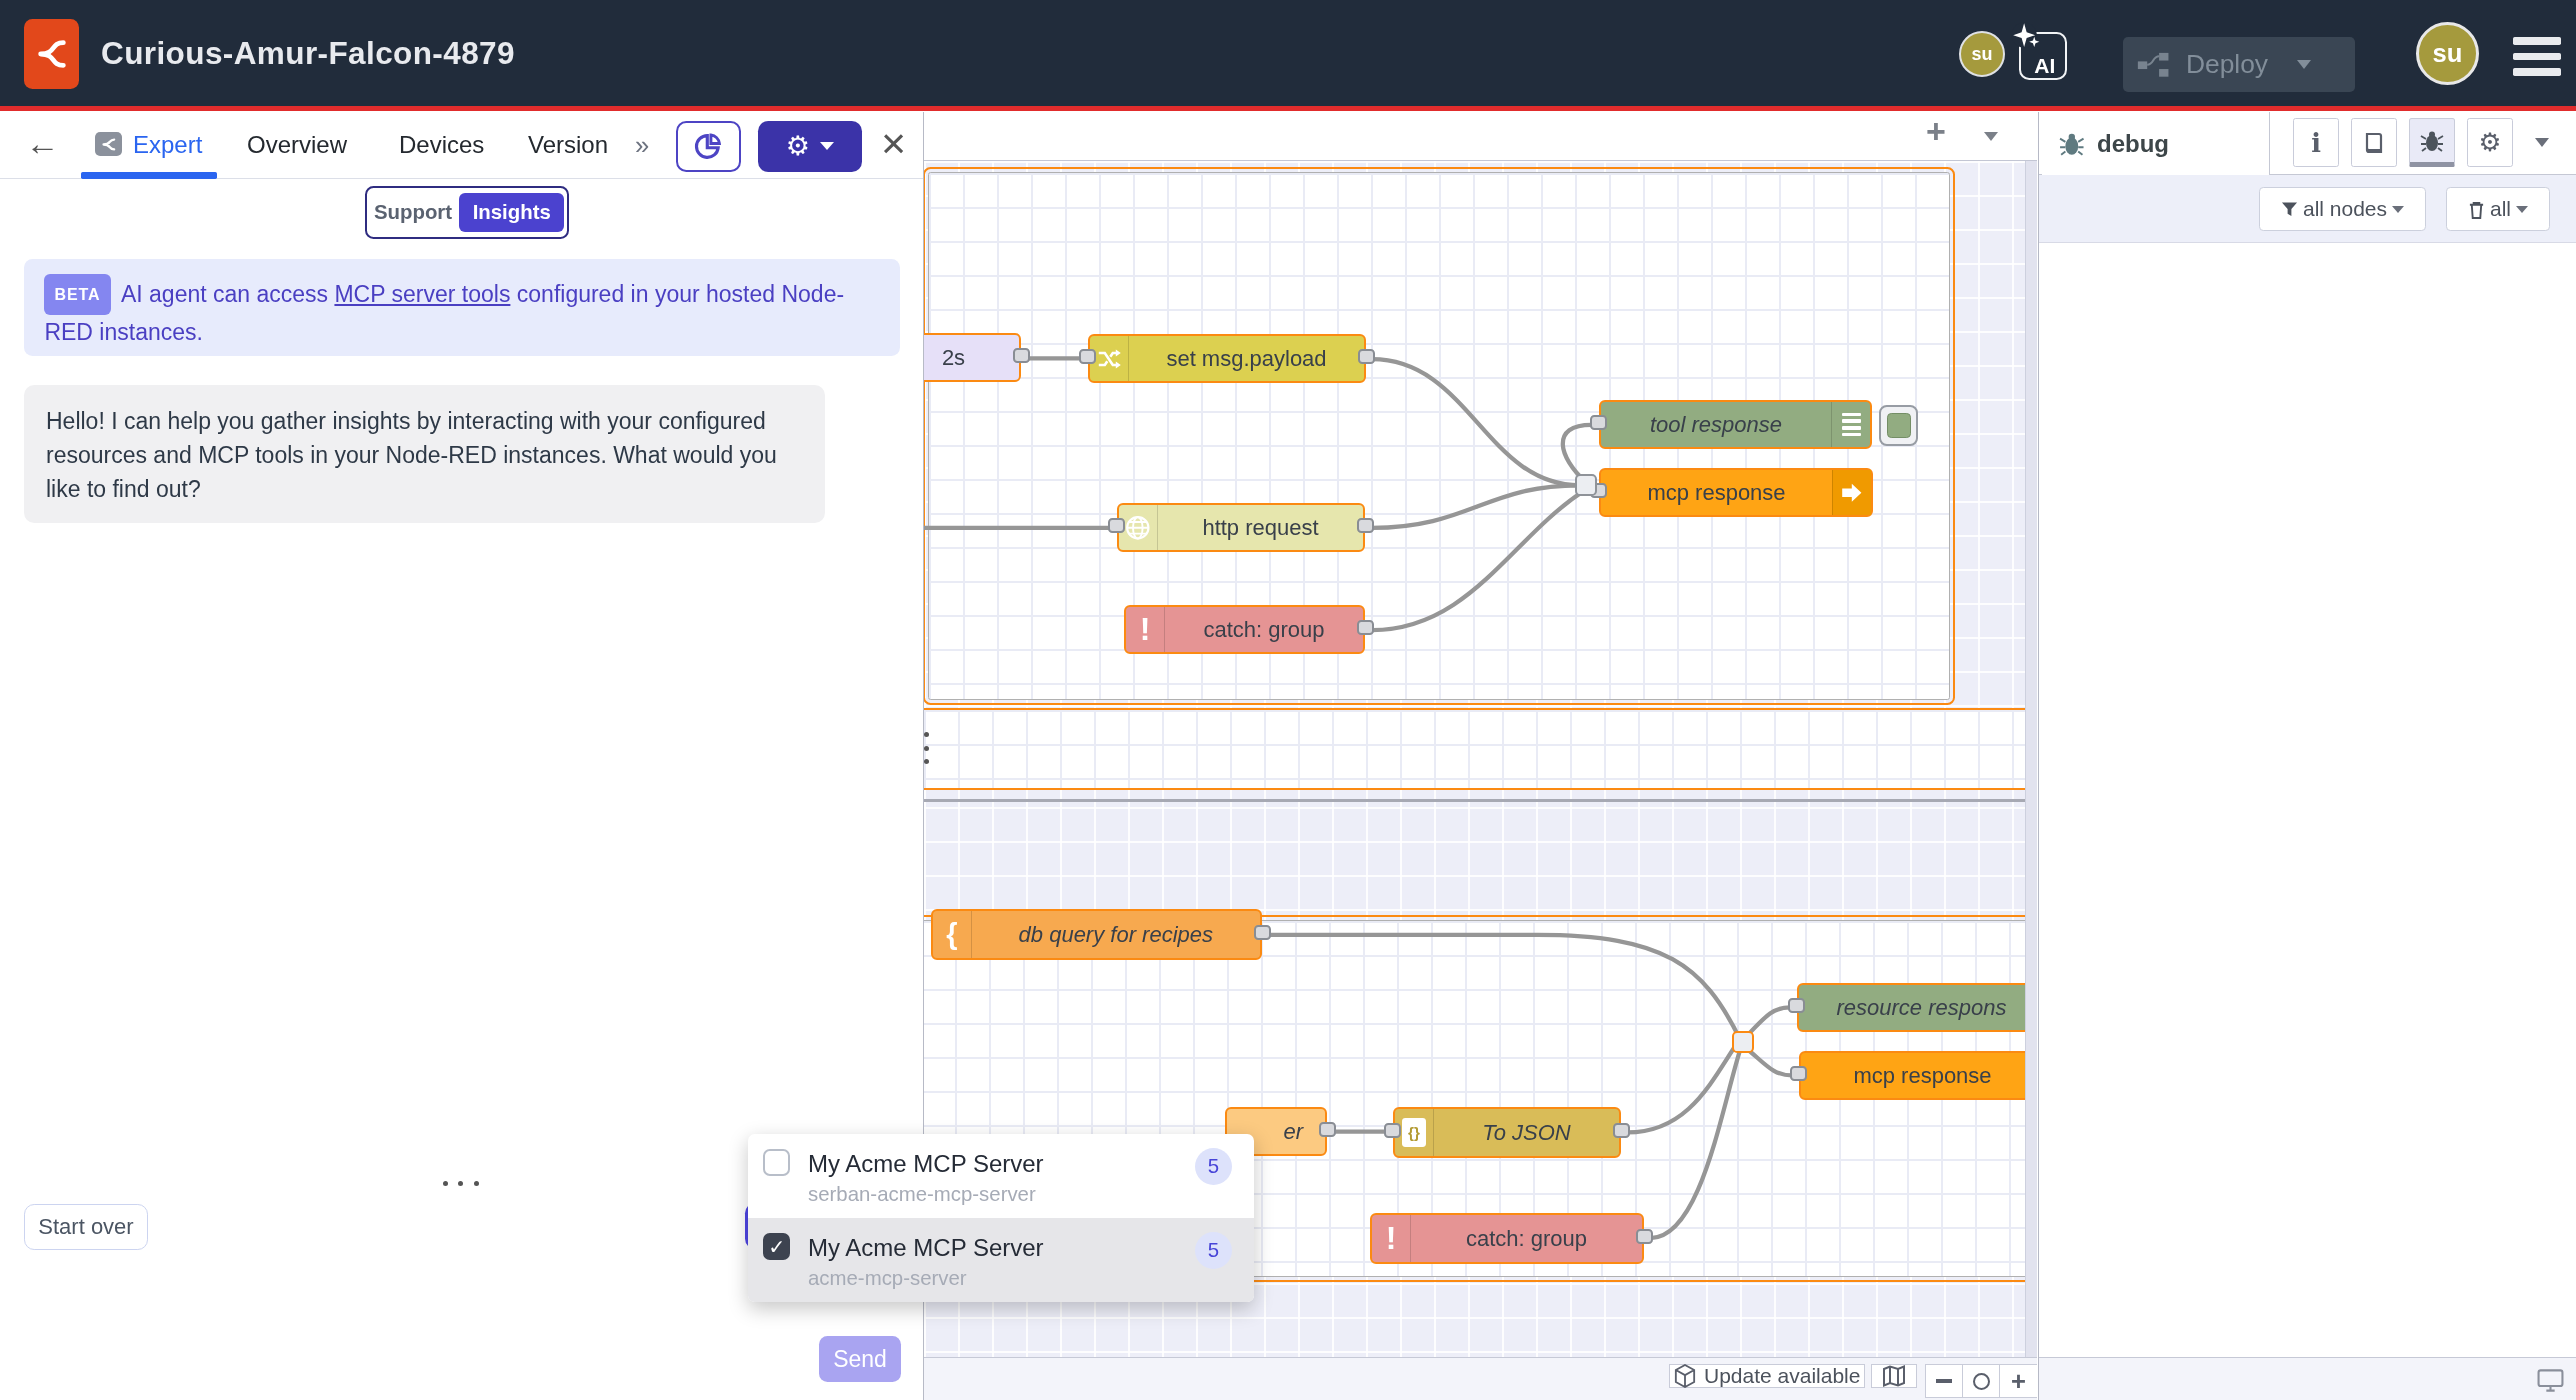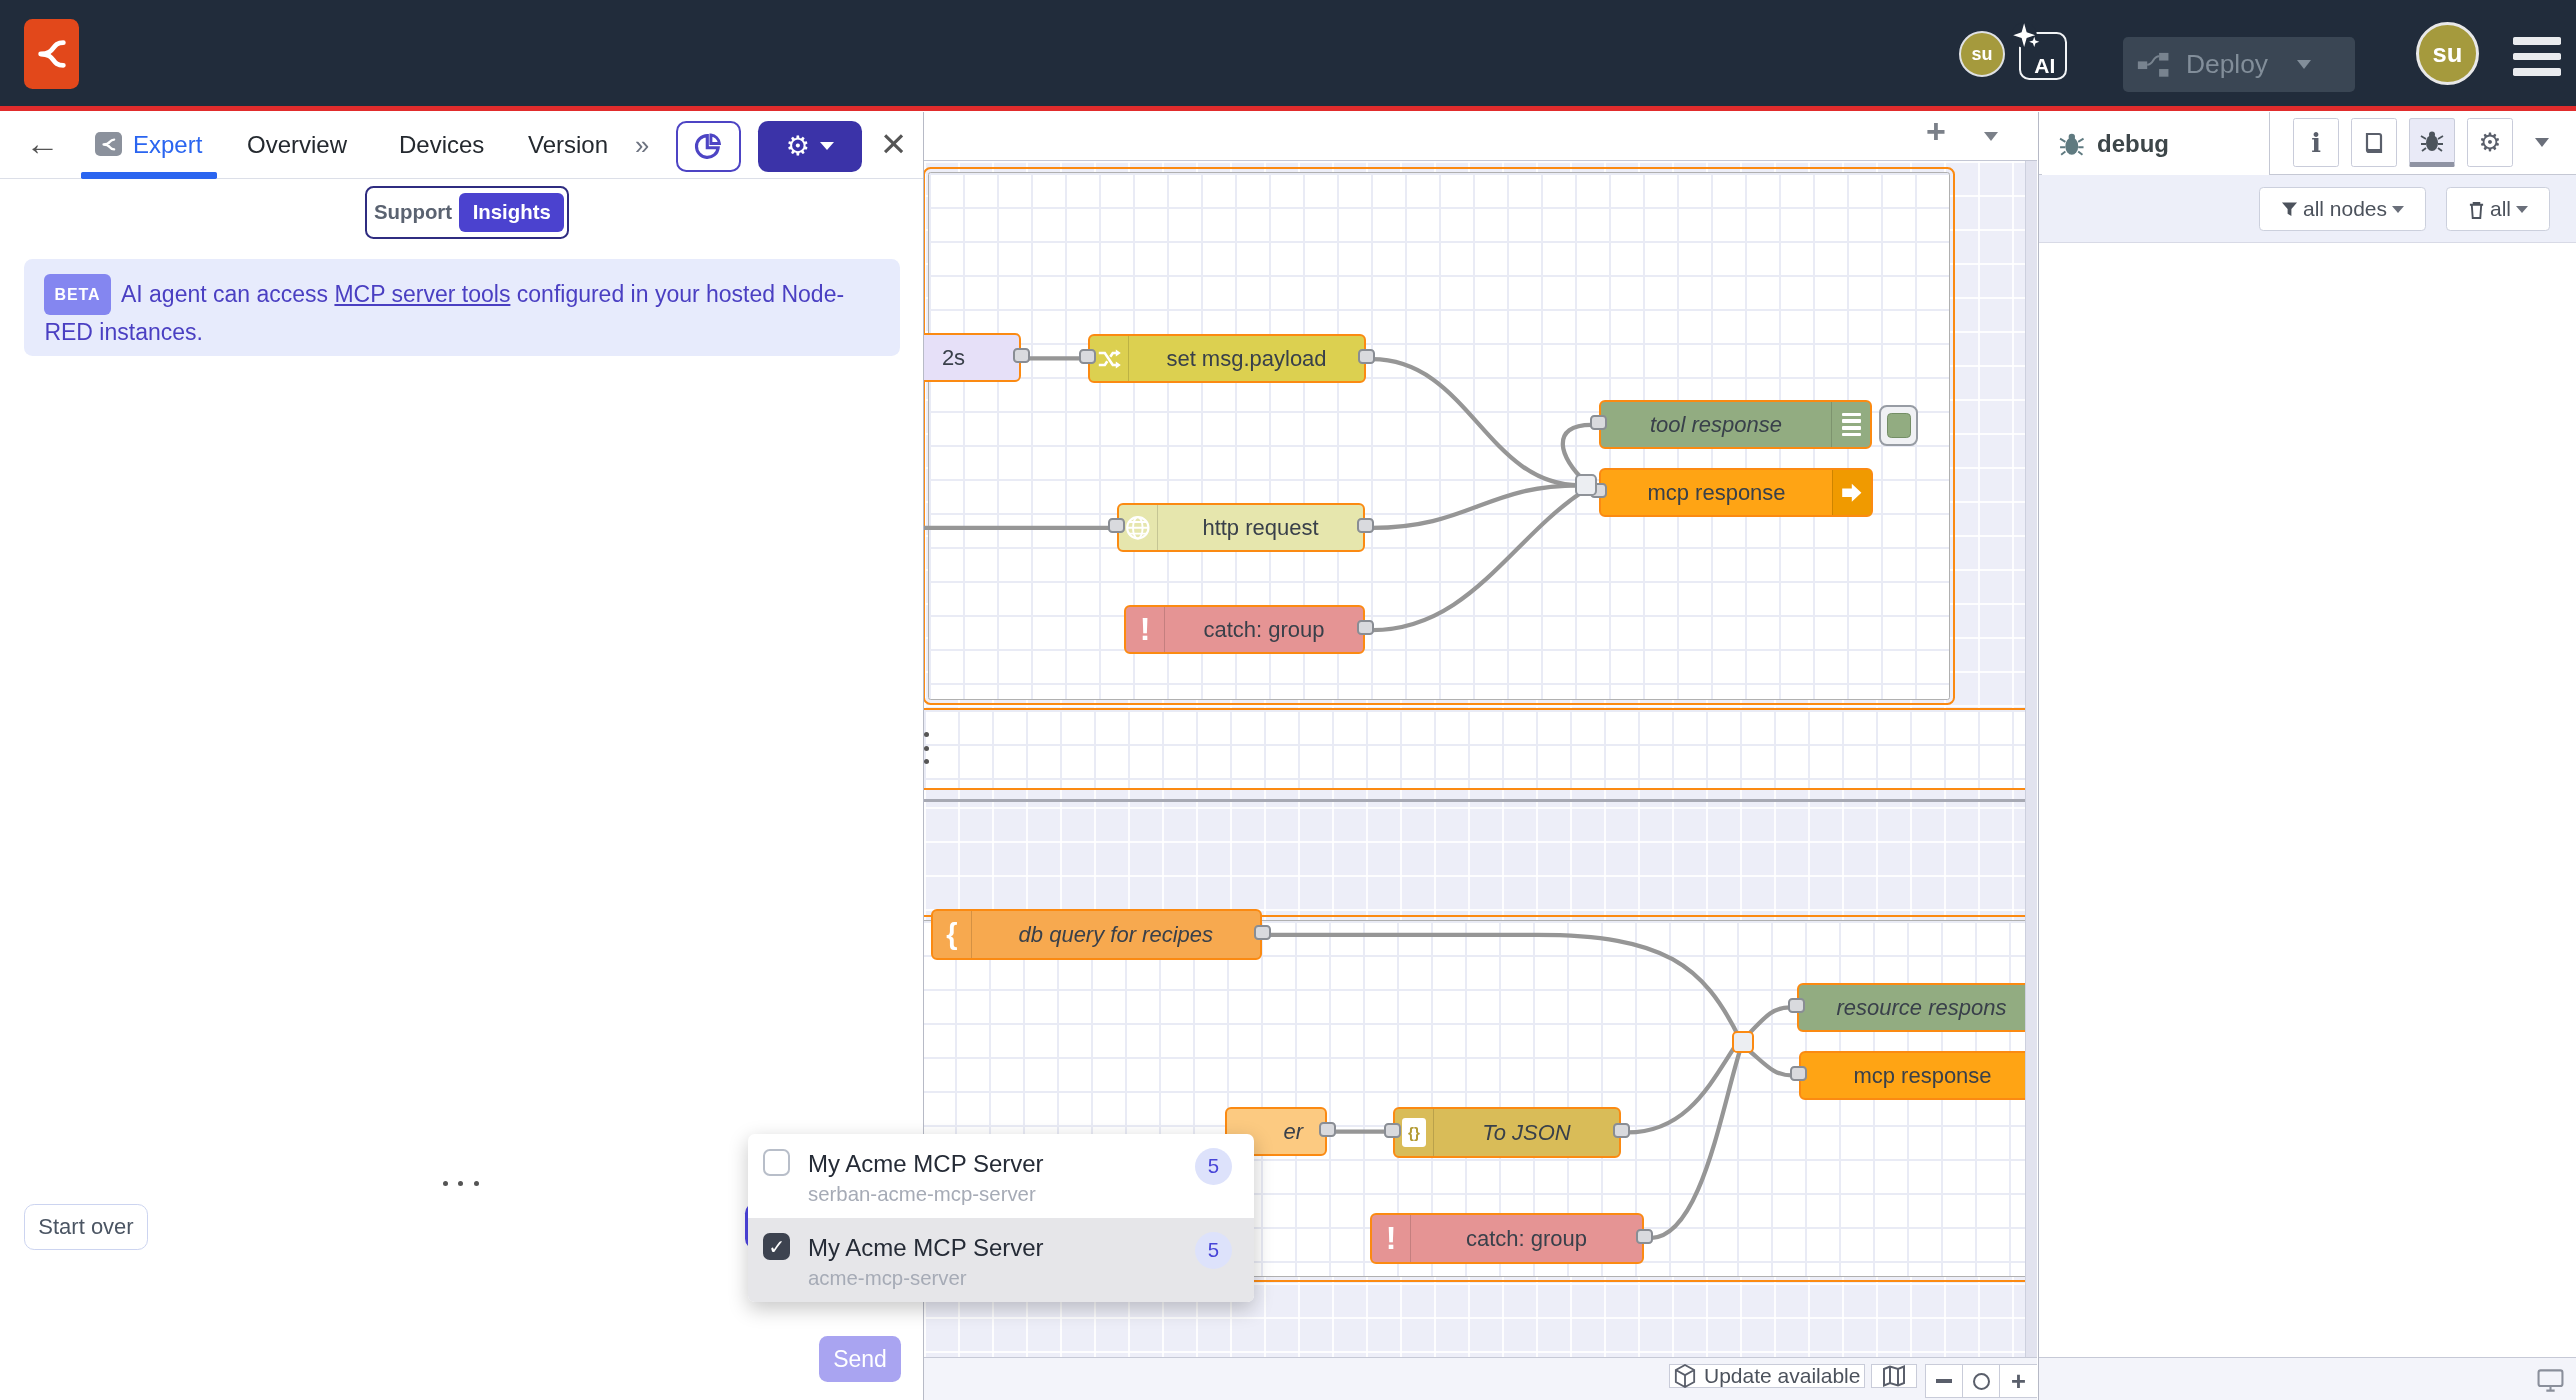--- a/index.html
+++ b/index.html
@@ -140,20 +140,21 @@
 <body>
 
 <div id="root">
 
   <div class="header">
     <div class="logo">
       <svg width="34" height="34" viewBox="0 0 24 24">
           <path d="M20,4 C11,4 15,12 4,12 M20,20 C11,20 15,12 4,12" stroke="#fff" stroke-width="3.4" fill="none" stroke-linecap="round"></path>
         </svg>
     </div>
+    <div class="app-title">Curious-Amur-Falcon-4879</div>
     <div class="avatar avatar-sm">su</div>
     <div class="ai-box">
       <span class="ai-text">AI</span>
       <svg class="ai-spark" width="37" height="37" viewBox="0 0 44 44">
         <circle cx="18" cy="18" r="15" fill="#212c3b"></circle>
         <path d="M18,4 L21,14.5 31,18 21,21.5 18,32 15,21.5 5,18 15,14.5 Z" fill="#fff"></path>
         <path d="M30,20 L31.5,24.5 36,26 31.5,27.5 30,32 28.5,27.5 24,26 28.5,24.5 Z" fill="#fff"></path>
       </svg>
     </div>
     <div class="deploy-btn">
@@ -204,20 +205,21 @@
 
     <div class="seg-toggle">
       <div class="seg-support">Support</div>
       <div class="seg-insights">Insights</div>
     </div>
 
     <div class="beta-box">
       <span class="beta-badge">BETA</span><span>AI agent can access </span><a href="#">MCP server tools</a><span> configured in your hosted Node-RED instances.</span>
     </div>
 
+    <div class="bubble">Hello! I can help you gather insights by interacting with your configured resources and MCP tools in your Node-RED instances. What would you like to find out?</div>
 
     <div class="drag-dots">
         <i></i>
         <i></i>
         <i></i>
       </div>
     <div class="startover-btn">Start over</div>
     <div class="selected-btn">
       <span>1 selected</span>
       <span class="chev"></span>

